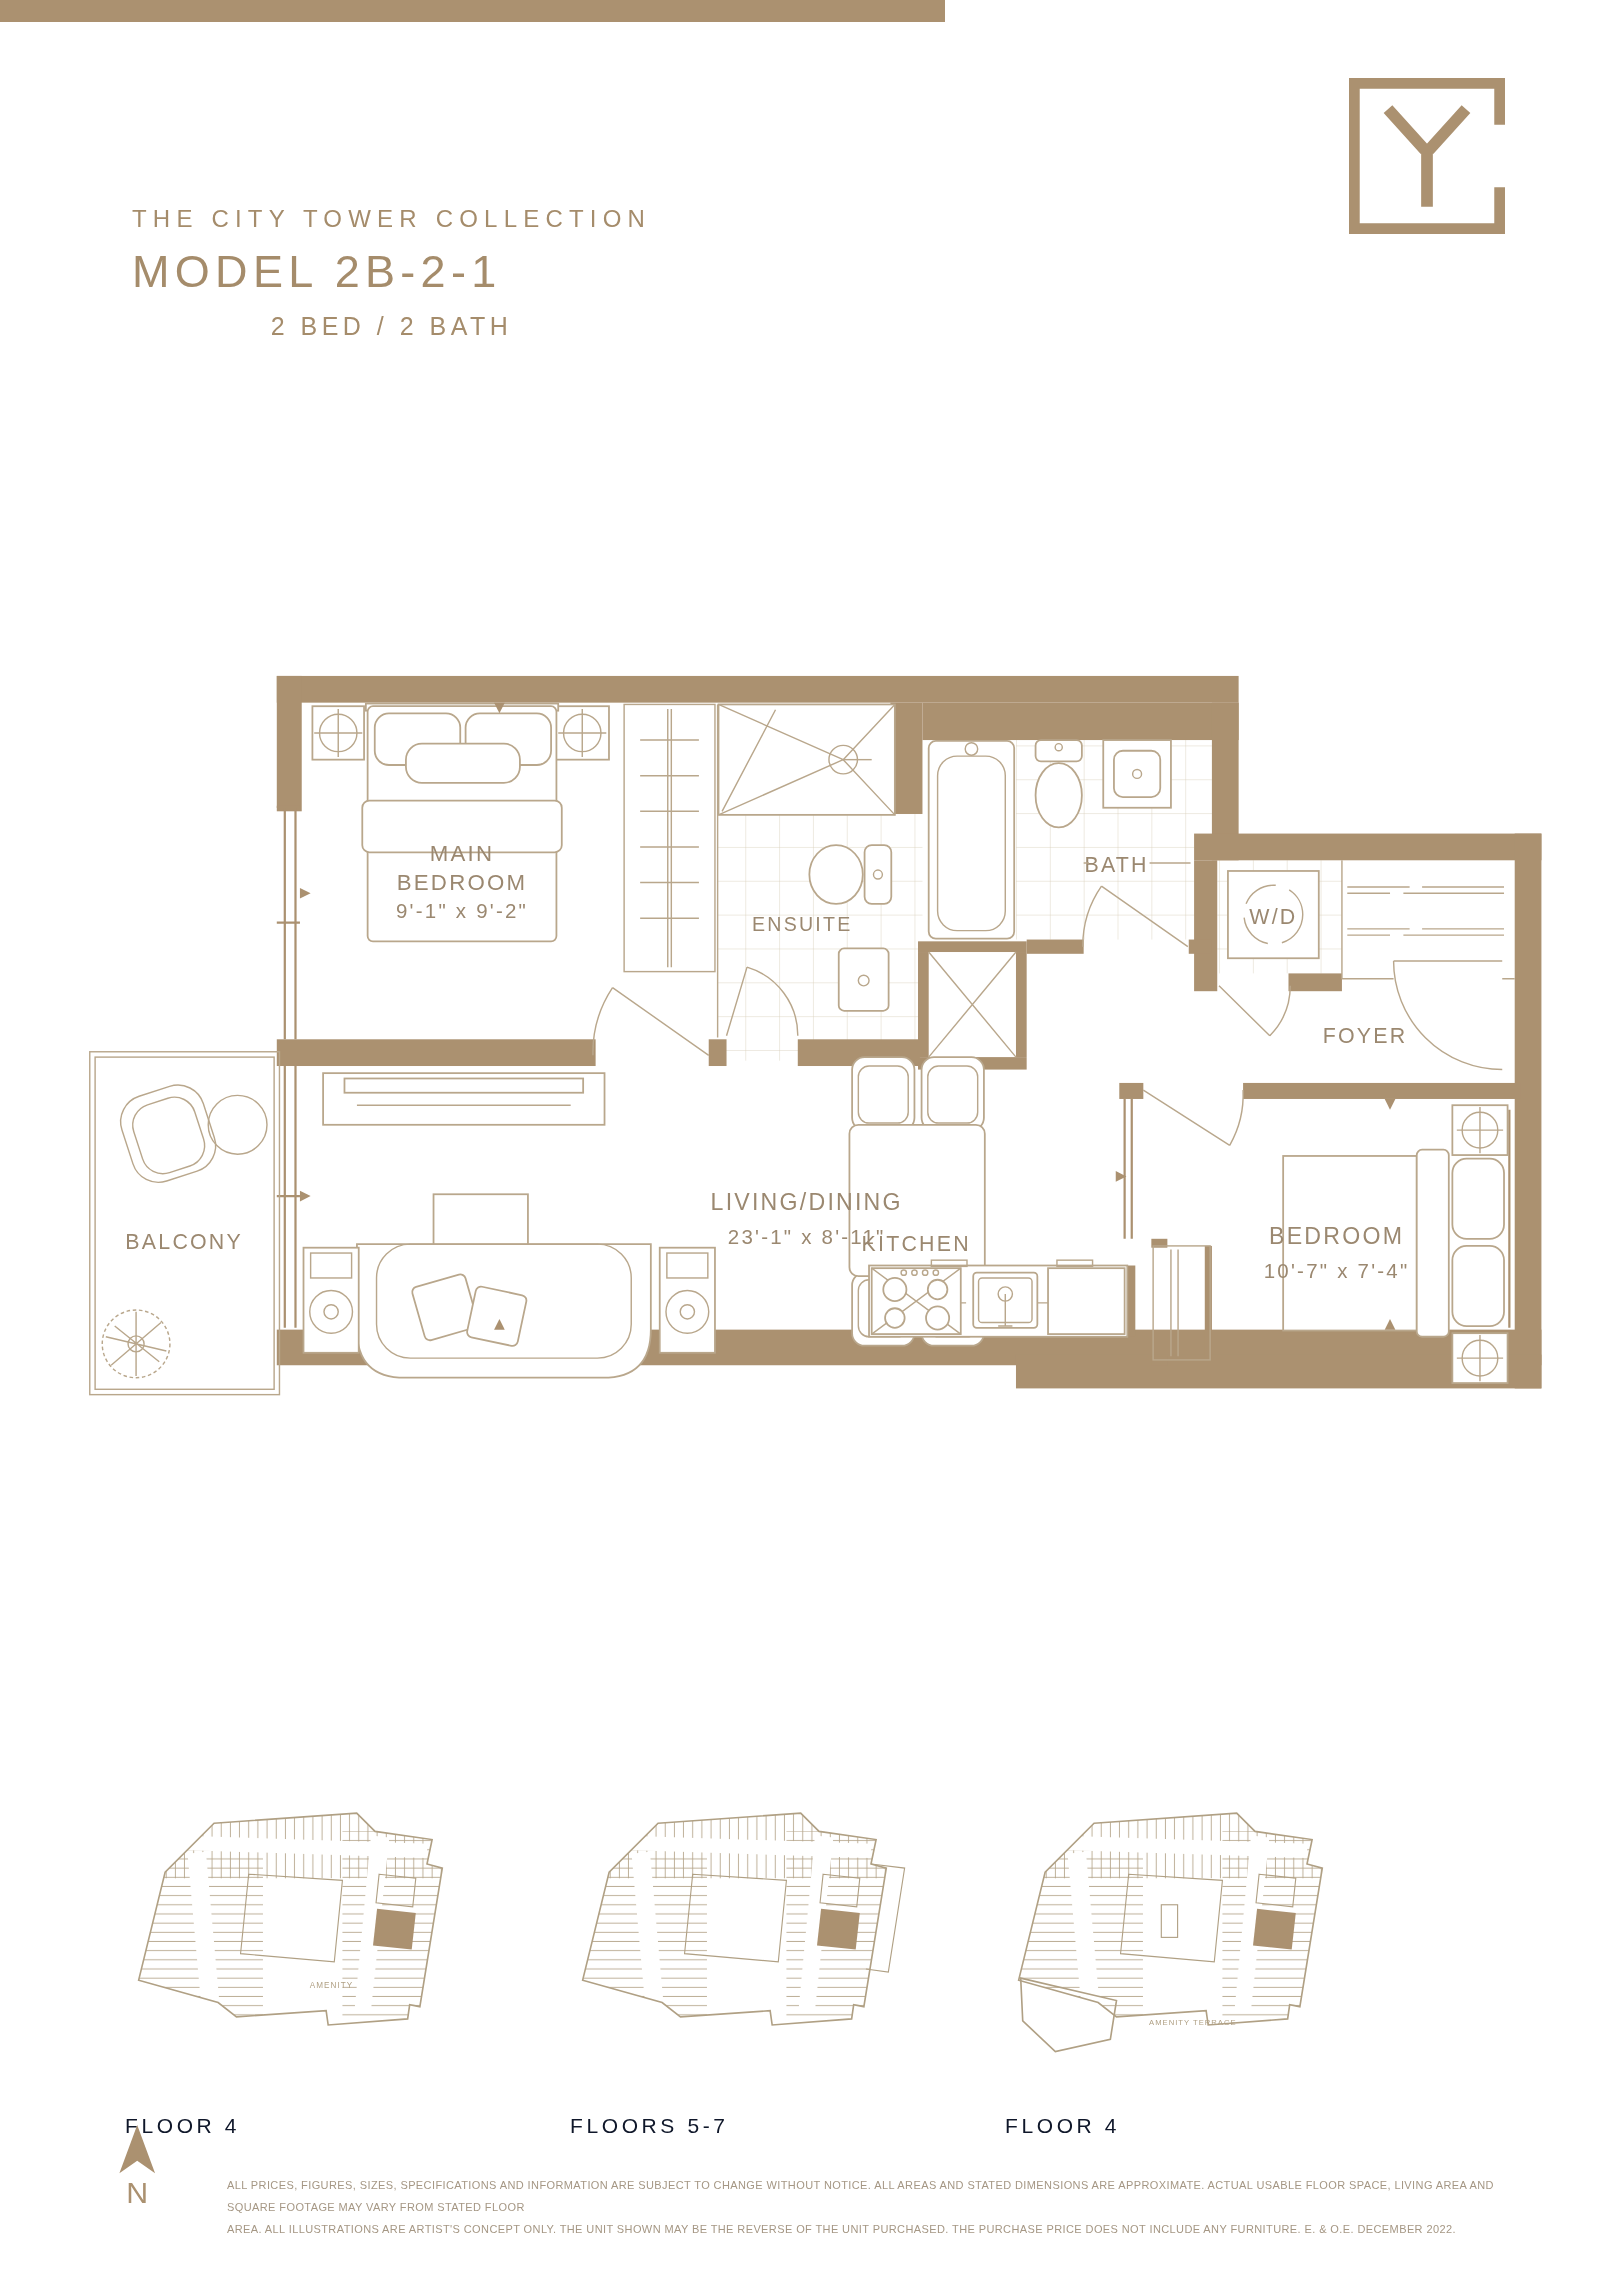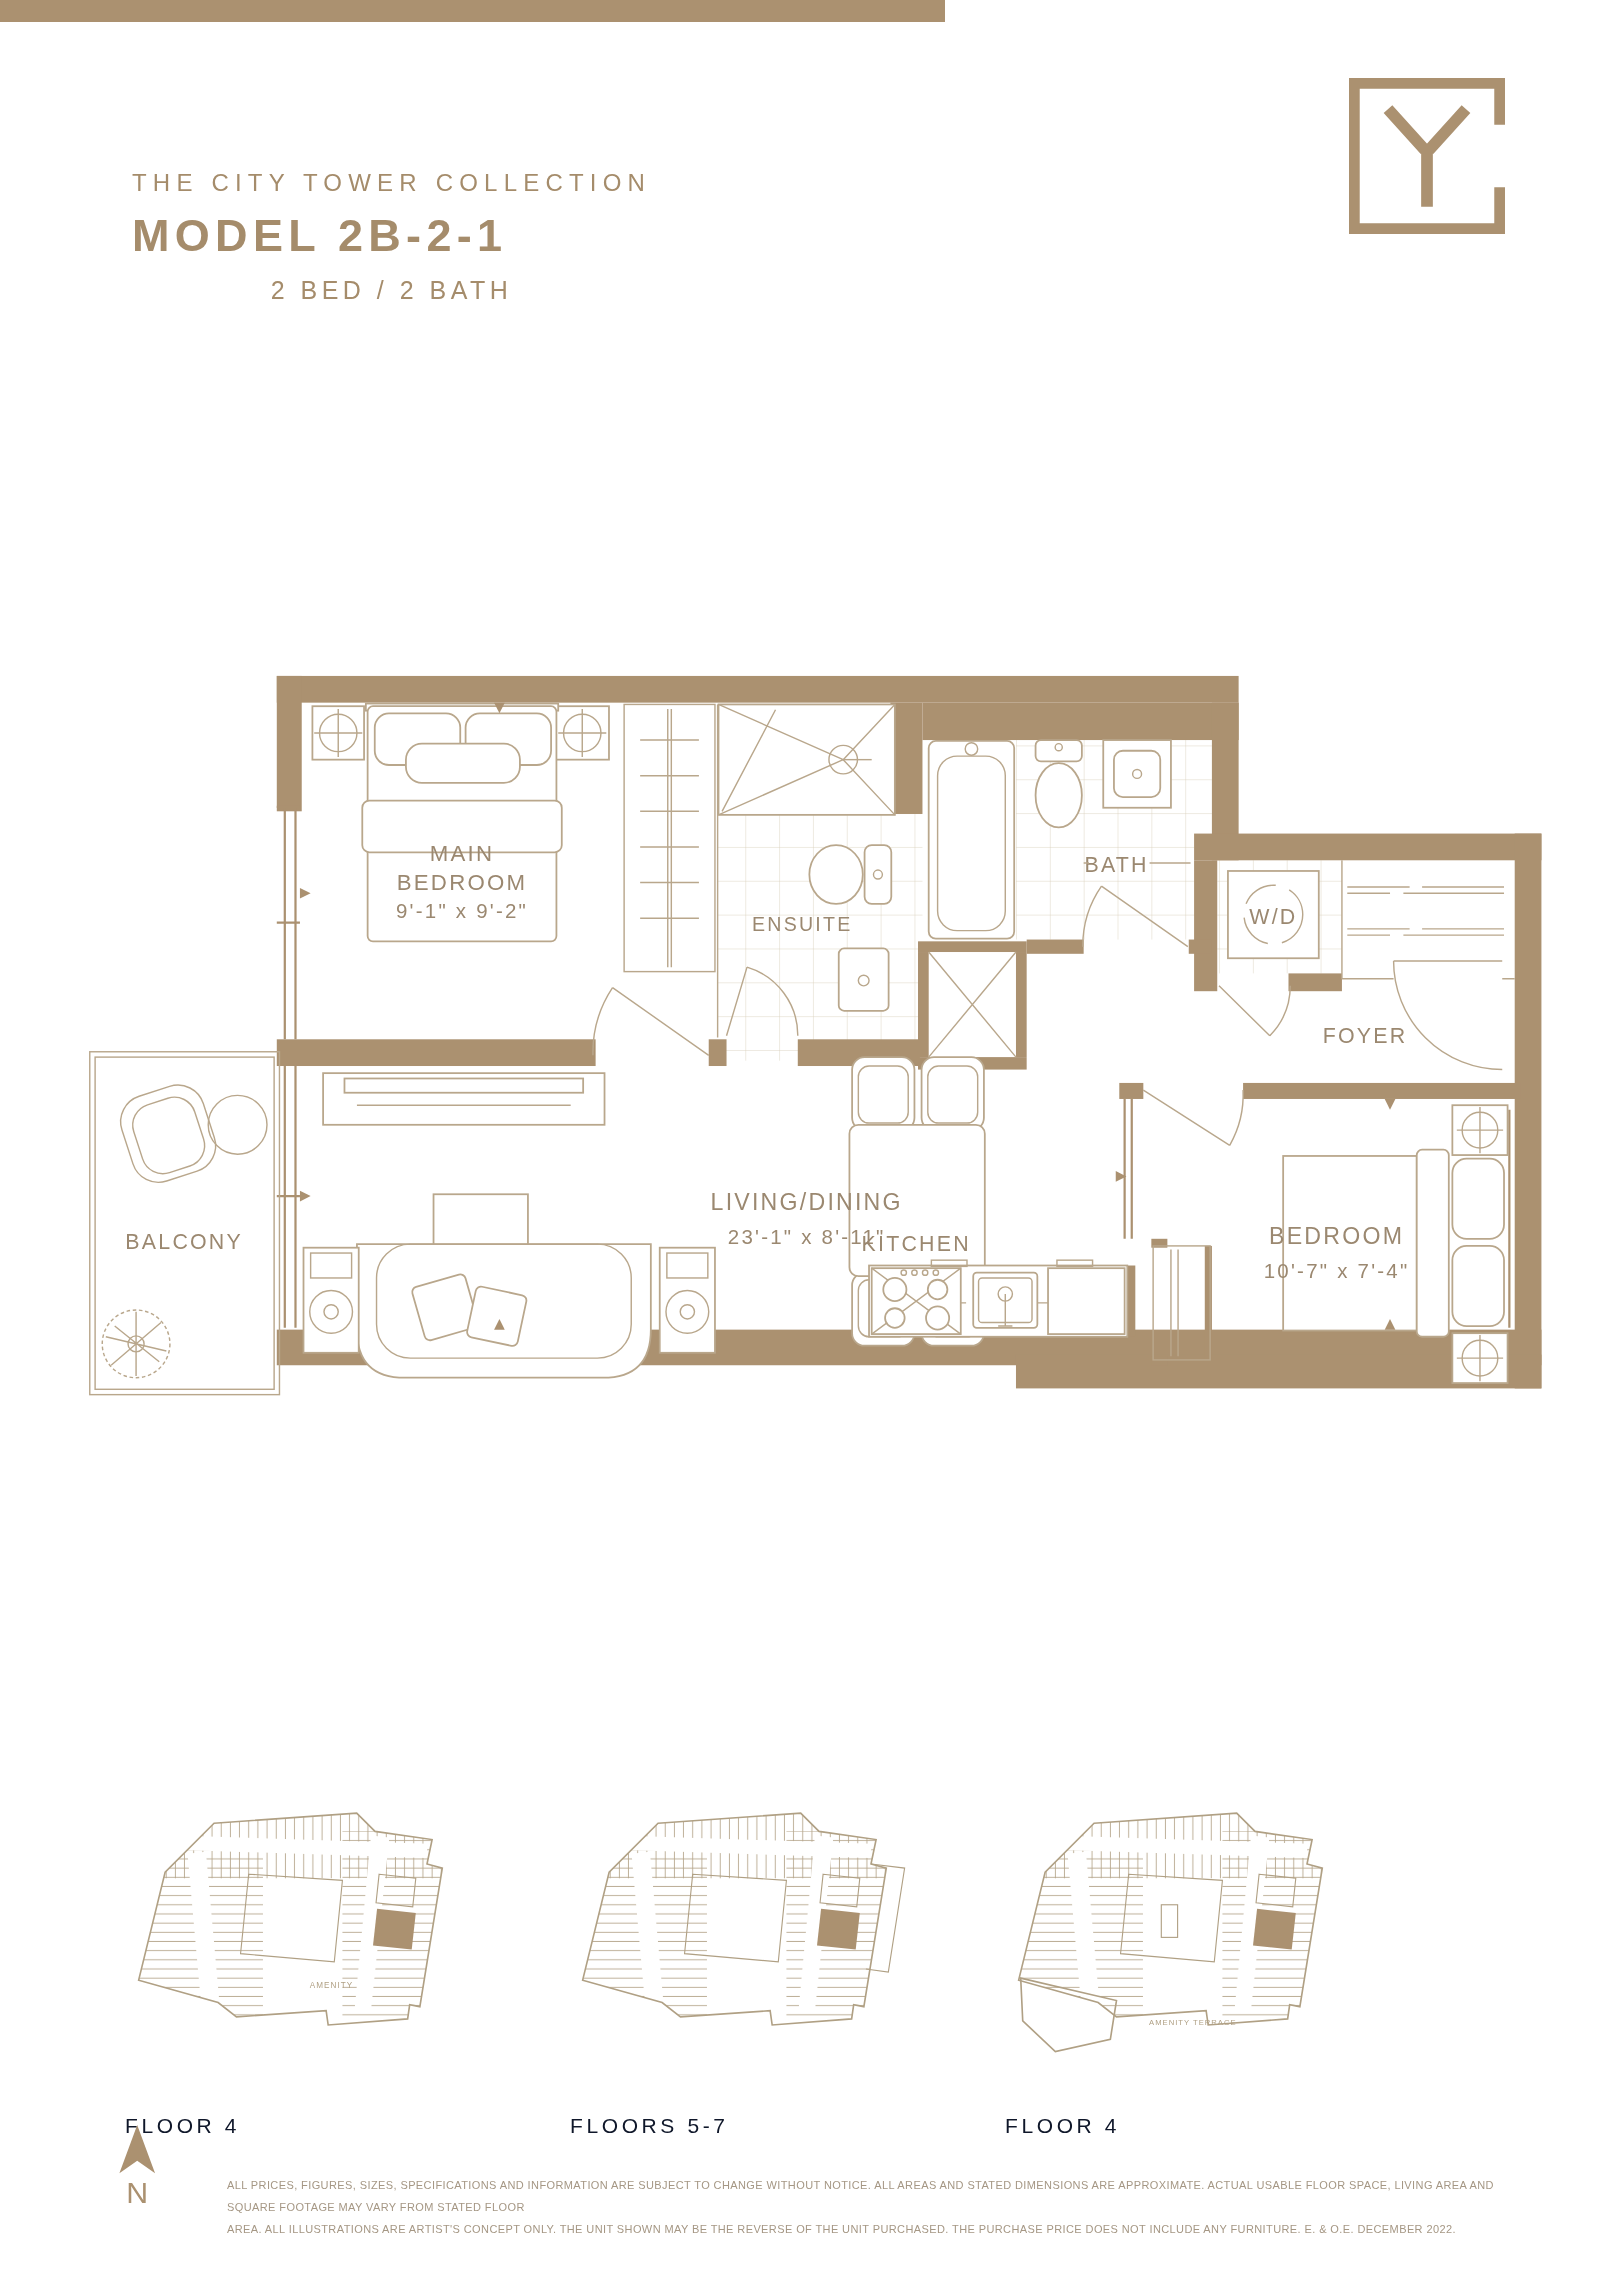--- a/index.html
+++ b/index.html
@@ -1,22 +1,22 @@
 <!DOCTYPE html>
 <html style="font-size:14.3px"><head>
 <meta charset="utf-8">
 <style>
   html,body{margin:0;padding:0;background:#fff;}
   body{width:1624px;height:2281px;position:relative;overflow:hidden;
        font-family:"Liberation Sans", sans-serif;}
   .abs{position:absolute;}
   #topbar{left:0;top:0;width:945px;height:22px;background:#ab9170;}
   #header{left:132px;top:169px;color:#a58c6b;}
-  #hdr-collection{font-size:24px;letter-spacing:6.2px;font-weight:400;}
-  #hdr-model{font-size:45px;letter-spacing:5.3px;margin-top:12.5px;font-weight:700;}
+  #hdr-collection{font-size:24px;letter-spacing:6.2px;font-weight:400;margin-top:36px;}
+  #hdr-model{font-size:45px;letter-spacing:5.3px;margin-top:12.5px;font-weight:400;}
   #hdr-bedbath{font-size:25px;letter-spacing:4.5px;margin-top:14.3px;text-align:center;}
   #hdr-area{font-size:25px;letter-spacing:4.5px;margin-top:12.5px;}
   .kp-label{position:absolute;top:2114px;font-size:21px;letter-spacing:3.6px;color:#0f172a;}
   #footer{left:227px;top:2174px;width:1301px;font-size:11px;line-height:22px;
           letter-spacing:0.4px;color:#a59784;}
   svg text{font-family:"Liberation Sans", sans-serif;}
   .pt{fill:#9b8870;letter-spacing:2.5px;}
   .wall{fill:#ab9170;}
   .fx{fill:#ffffff;stroke:#b9a78c;stroke-width:2;}
   .fx2{fill:none;stroke:#b9a78c;stroke-width:1.6;}

